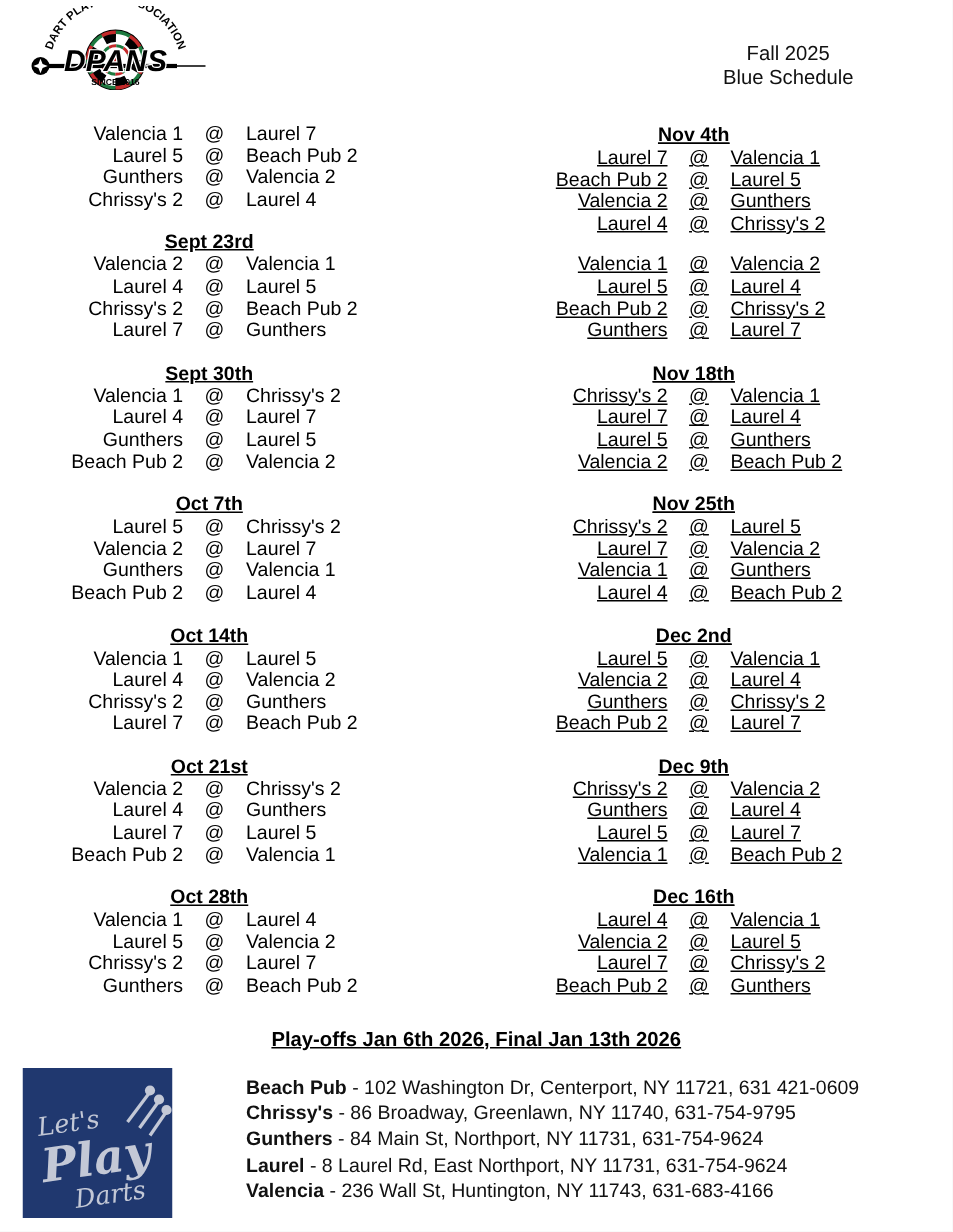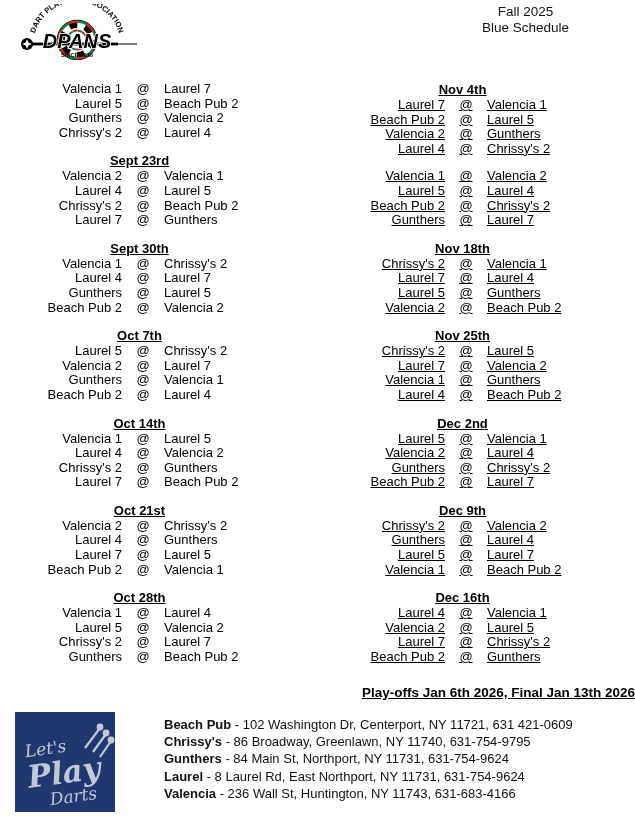--- a/index.html
+++ b/index.html
@@ -12,21 +12,21 @@
   .page {
     position: relative;
     width: 635px; height: 821px;
     background: #ffffff;
     overflow: hidden;
   }
 
   
   .top-logo { position: absolute; left: 16px; top: 4px; width: 122px; height: 56px; }
   .header-right {
-    position: absolute; right: 66px; top: 4px;
+    position: absolute; right: 66px; top: 28px;
     text-align: center; font-size: 13.5px; line-height: 16px; color: #111;
   }
 
   
   .col { position: absolute; top: 82px; width: 255px; }
   .col-left  { left: 12px; }
   .col-right { left: 335px; text-decoration: underline; }
 
   .block { margin-bottom: 13px; }
   .block-title {
@@ -38,21 +38,21 @@
     display: grid; grid-template-columns: 110px 42px auto;
     font-size: 13px; line-height: 14.6px;
   }
   .away { text-align: right; white-space: nowrap; }
   .at   { text-align: center; }
   .home { text-align: left; white-space: nowrap; }
 
   
   .playoffs {
     position: absolute; top: 685px; left: 0; width: 635px;
-    text-align: right; font-weight: bold; font-size: 13.5px;
+    text-align: center; font-weight: bold; font-size: 13.5px;
     text-decoration: underline;
   }
 
   
   .footer { position: absolute; left: 15px; top: 712px; display: flex; align-items: flex-start; }
   .footer-logo { width: 100px; height: 100px; flex: 0 0 auto; }
   .venues { margin-left: 9px; padding-top: 4px; font-size: 13px; line-height: 17.2px; color: #111; }
   .venue-name { font-weight: bold; padding-left: 40px; }
 </style>
 </head>

